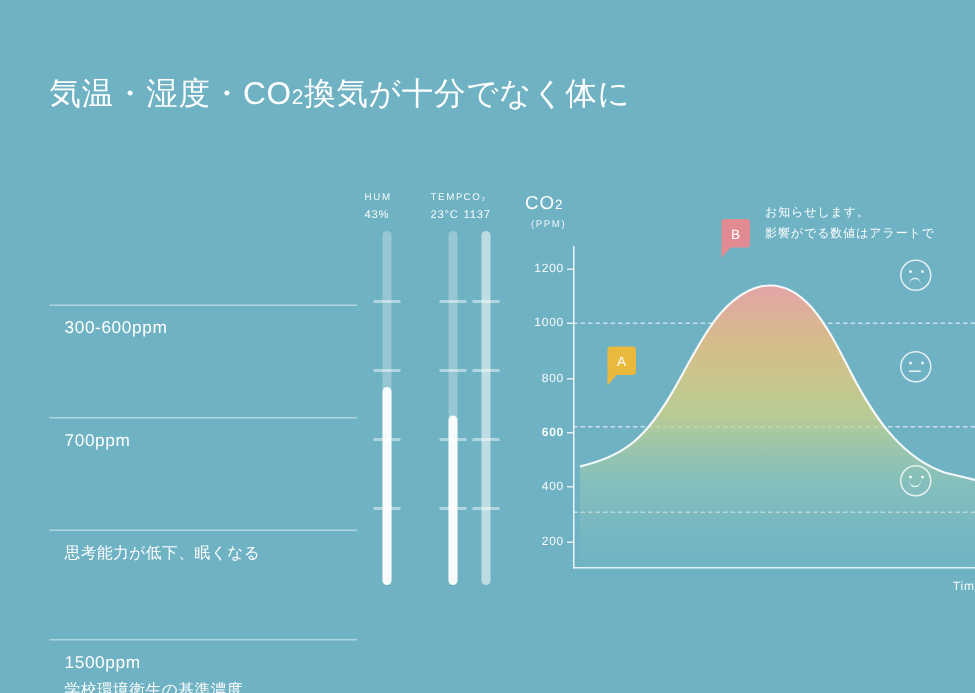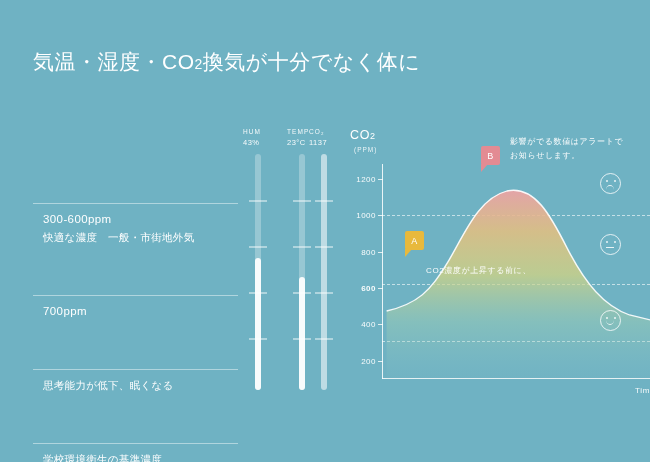--- a/index.html
+++ b/index.html
@@ -86,29 +86,29 @@
 </head>
 <body>
 
 <div id="page-title">
   <span>気温・湿度・CO</span><span class="sub">2</span><span>換気が十分でなく体に</span>
 </div>
 
 <div id="ppm-list">
   <div class="ppm-item">
     <div class="ppm-value">300-600ppm</div>
-    <div class="ppm-desc">快適な濃度　一般・市街地外気</div>
   </div>
   <div class="ppm-item">
     <div class="ppm-value">700ppm</div>
   </div>
   <div class="ppm-item">
     <div class="ppm-desc">思考能力が低下、眠くなる</div>
   </div>
   <div class="ppm-item">
+    <div class="ppm-value">1500ppm</div>
     <div class="ppm-desc">学校環境衛生の基準濃度</div>
   </div>
 </div>
 
 <div id="gauges">
   <div class="gauge" style="left:0px;">
     <div class="gauge-name">HUM</div>
     <div class="gauge-val">43%</div>
     <div class="gauge-tube">
       <div class="gauge-tick" style="top:46px;"></div>
@@ -189,25 +189,24 @@
 <div class="marker" id="marker-a">
   <div class="box">A</div>
   <div class="tail"></div>
 </div>
 <div class="marker" id="marker-b">
   <div class="box">B</div>
   <div class="tail"></div>
 </div>
 
 <div class="callout" id="callout-a">
-  <div>CO2濃度が上昇する前に、</div>
 </div>
 <div class="callout" id="callout-b">
+  <div>お知らせします。</div>
   <div>影響がでる数値はアラートで</div>
-  <div>お知らせします。</div>
 </div>
 
 <div class="face sad" id="face-sad">
   <span class="eye l"></span>
     <span class="eye r"></span>
     <span class="mouth"></span>
 </div>
 <div class="face neutral" id="face-neutral">
   <span class="eye l"></span>
     <span class="eye r"></span>

